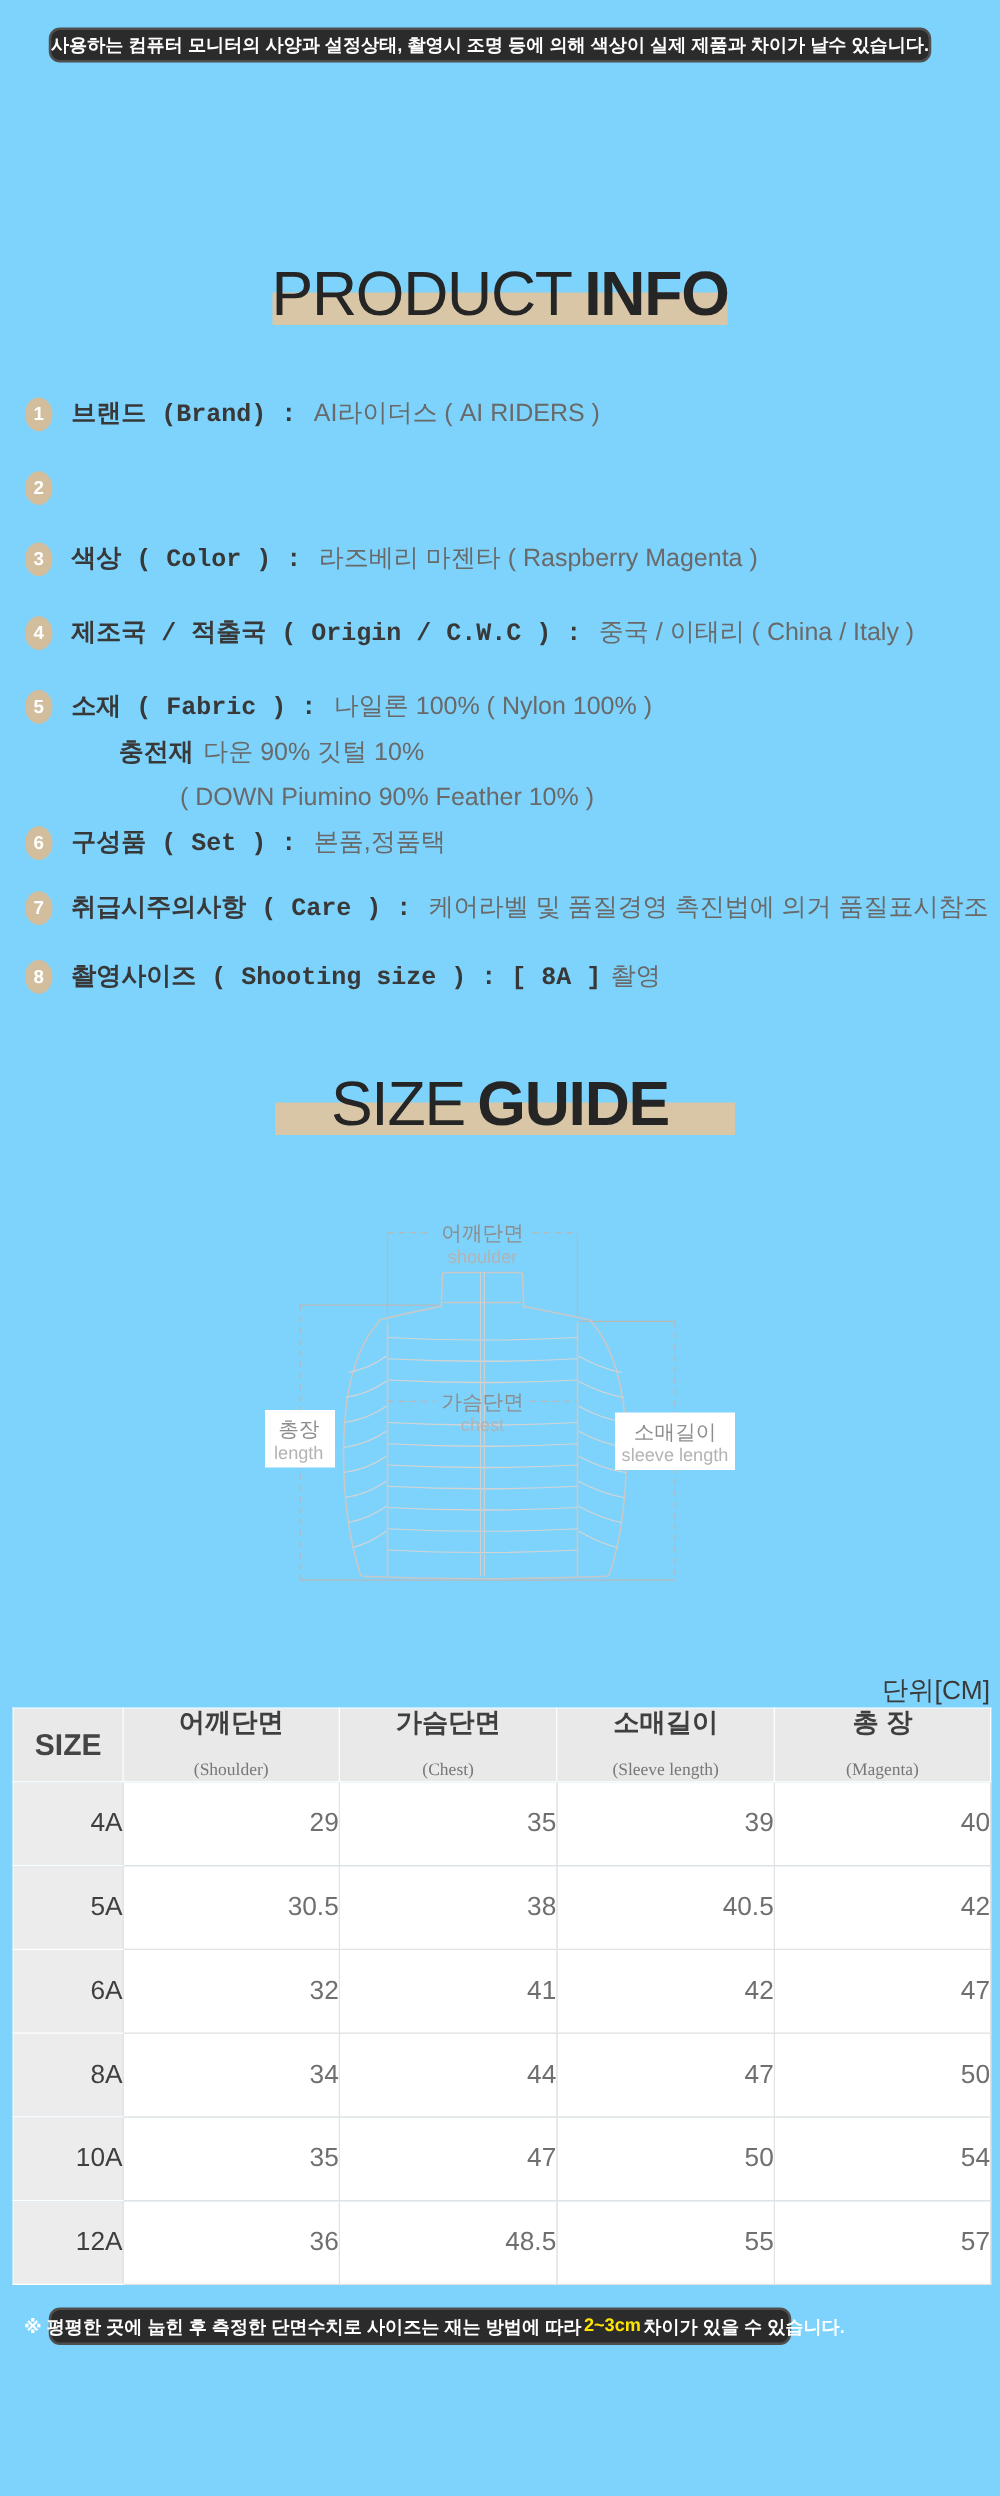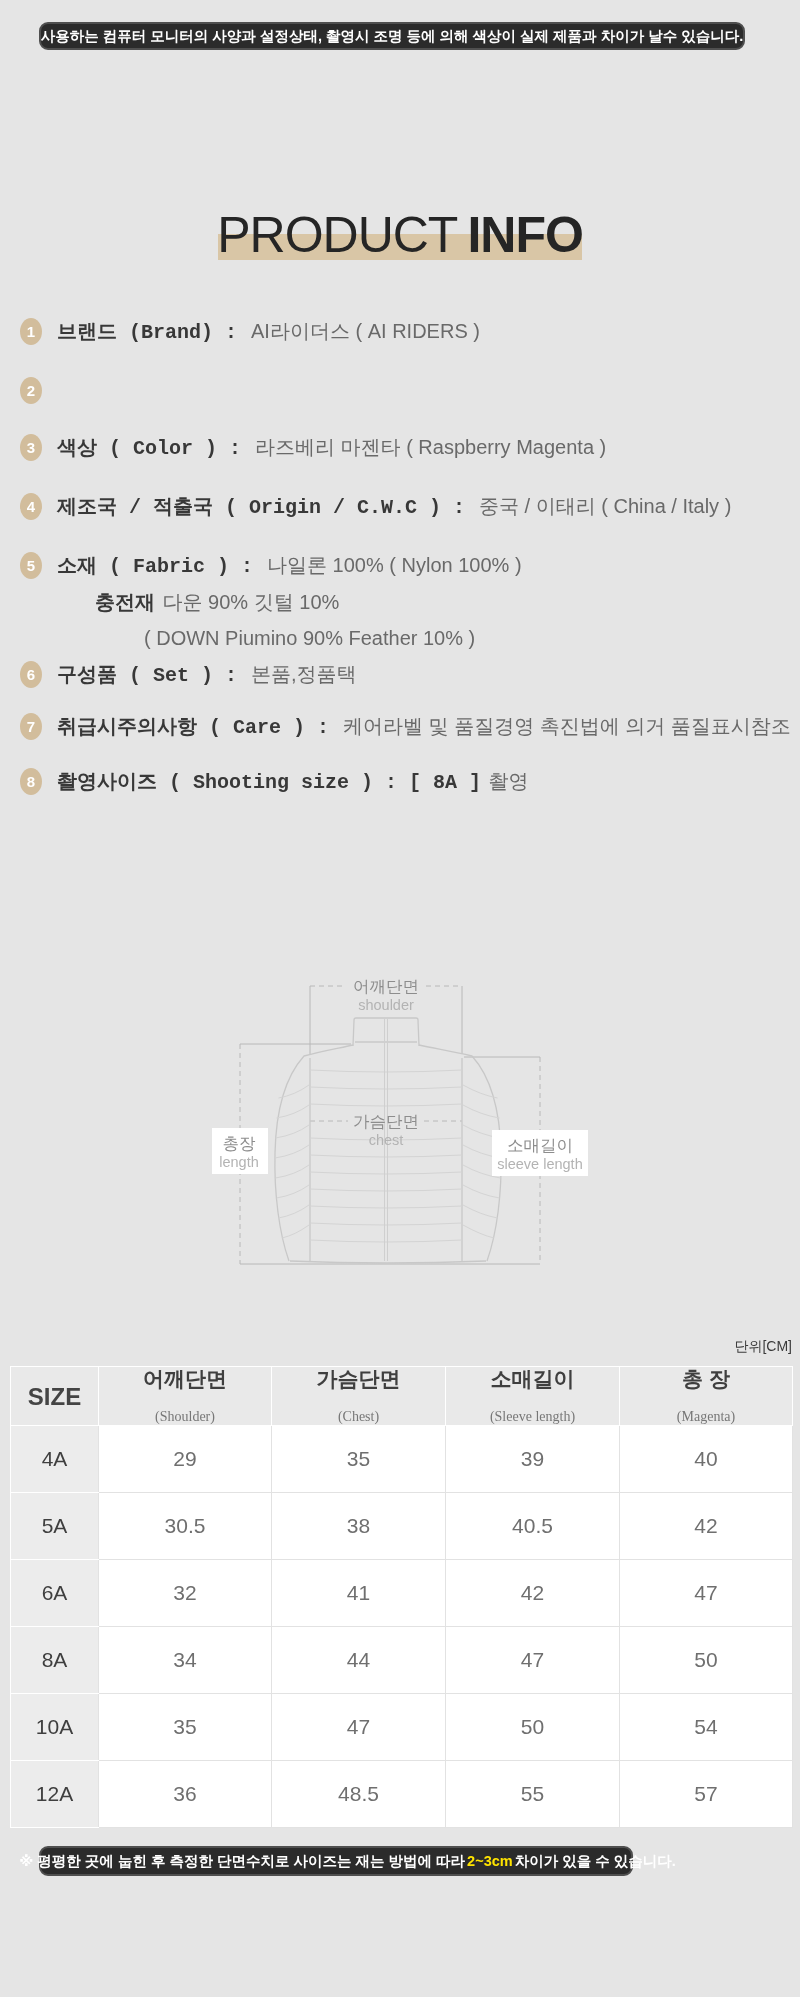--- a/index.html
+++ b/index.html
@@ -1,17 +1,17 @@
 <!DOCTYPE html>
 <html><head>
 <meta charset="utf-8">
 <style>
   html,body{margin:0;padding:0;background:#fff;}
   body{width:800px;font-family:"Liberation Sans","DejaVu Sans",sans-serif;}
-  .page{position:relative;width:800px;height:1997px;background:#e5e5e5;overflow:hidden;}
+  .page{position:relative;width:800px;height:1997px;background:#7dd3fc;overflow:hidden;}
 
   
   .banner{position:absolute;background:#2b2b2b;border:2px solid #4f4f4f;border-radius:9px;
           color:#fff;font-size:14.5px;font-weight:bold;display:flex;align-items:center;
           justify-content:center;white-space:nowrap;box-sizing:border-box;}
   .banner.top{left:39px;top:22px;width:706px;height:28px;}
   .banner.bottom{left:39px;top:1846px;width:594px;height:30px;padding-left:23px;}
   .hl-yellow{color:#ffe400;margin:0 2px;}
 
   
@@ -38,27 +38,27 @@
   .pi-text{white-space:nowrap;}
   .pi-label{font-weight:bold;color:#383838;font-family:Liberation Mono, monospace;}
   .pi-value{color:#696969;margin-left:2px;}
   .pi-sub{padding-left:38px;margin-top:7px;}
   .pi-sub2{padding-left:85px;margin-top:6px;}
 
   
   .diagram-wrap{position:absolute;left:190px;top:958px;width:400px;height:320px;}
 
   
-  .unit-label{position:absolute;right:8px;top:1338px;font-size:14px;color:#3a3a3a;}
+  .unit-label{position:absolute;right:8px;top:1338px;font-size:21px;color:#3a3a3a;}
 
   
   .size-table{position:absolute;left:10px;top:1366px;width:782px;border-collapse:collapse;
               table-layout:fixed;}
   .size-table th{background:#e9e9e9;border:1px solid #ffffff;height:57px;padding:0;vertical-align:middle;}
-  .size-table td{border:1px solid #e2e2e2;height:66px;text-align:center;vertical-align:middle;
+  .size-table td{border:1px solid #e2e2e2;height:66px;text-align:right;vertical-align:middle;
                  font-size:21px;color:#6f6f6f;background:#fff;padding:0;}
   .size-table td.size-col{background:#ececec;border:1px solid #ffffff;border-right:1px solid #e2e2e2;
                  color:#3f3f3f;font-size:21px;}
   .th-ko{display:block;font-size:21px;font-weight:bold;color:#3f3f3f;line-height:24px;}
   .th-size{display:block;font-size:24px;font-weight:bold;color:#444;line-height:57px;}
   .th-en{display:block;font-size:14px;font-weight:normal;color:#777;
          font-family:"Liberation Serif","DejaVu Serif",serif;line-height:16px;margin-top:18px;}
 </style>
 </head>
 <body>
@@ -116,20 +116,26 @@
       <div class="pi-text"><span class="pi-label">취급시주의사항 ( Care ) : </span><span class="pi-value">케어라벨 및 품질경영 촉진법에 의거 품질표시참조</span></div>
     </div>
 
     <div class="pi-item">
       <span class="badge">8</span>
       <div class="pi-text"><span class="pi-label">촬영사이즈 ( Shooting size ) : </span><span class="pi-label">[ 8A ]</span><span class="pi-value"> 촬영</span></div>
     </div>
 
   </div>
 
+  <div class="section-title" id="size-guide-title">
+    <div class="title-bar"></div>
+    <div class="title-text">
+      <span class="light">SIZE</span><span class="bold">GUIDE</span>
+    </div>
+  </div>
 
   <div class="diagram-wrap">
     <svg width="400" height="320" viewBox="0 0 400 320">
 
       <g stroke="#b8b8b8" stroke-width="1" fill="none">
         <path d="M120 28 H156 M236 28 H272" stroke-dasharray="5 4"></path>
         <path d="M120 28 V96 M272 28 V96"></path>
         <path d="M50 86 H161"></path>
         <path d="M274 99 H350"></path>
         <path d="M50 306 H350"></path>

